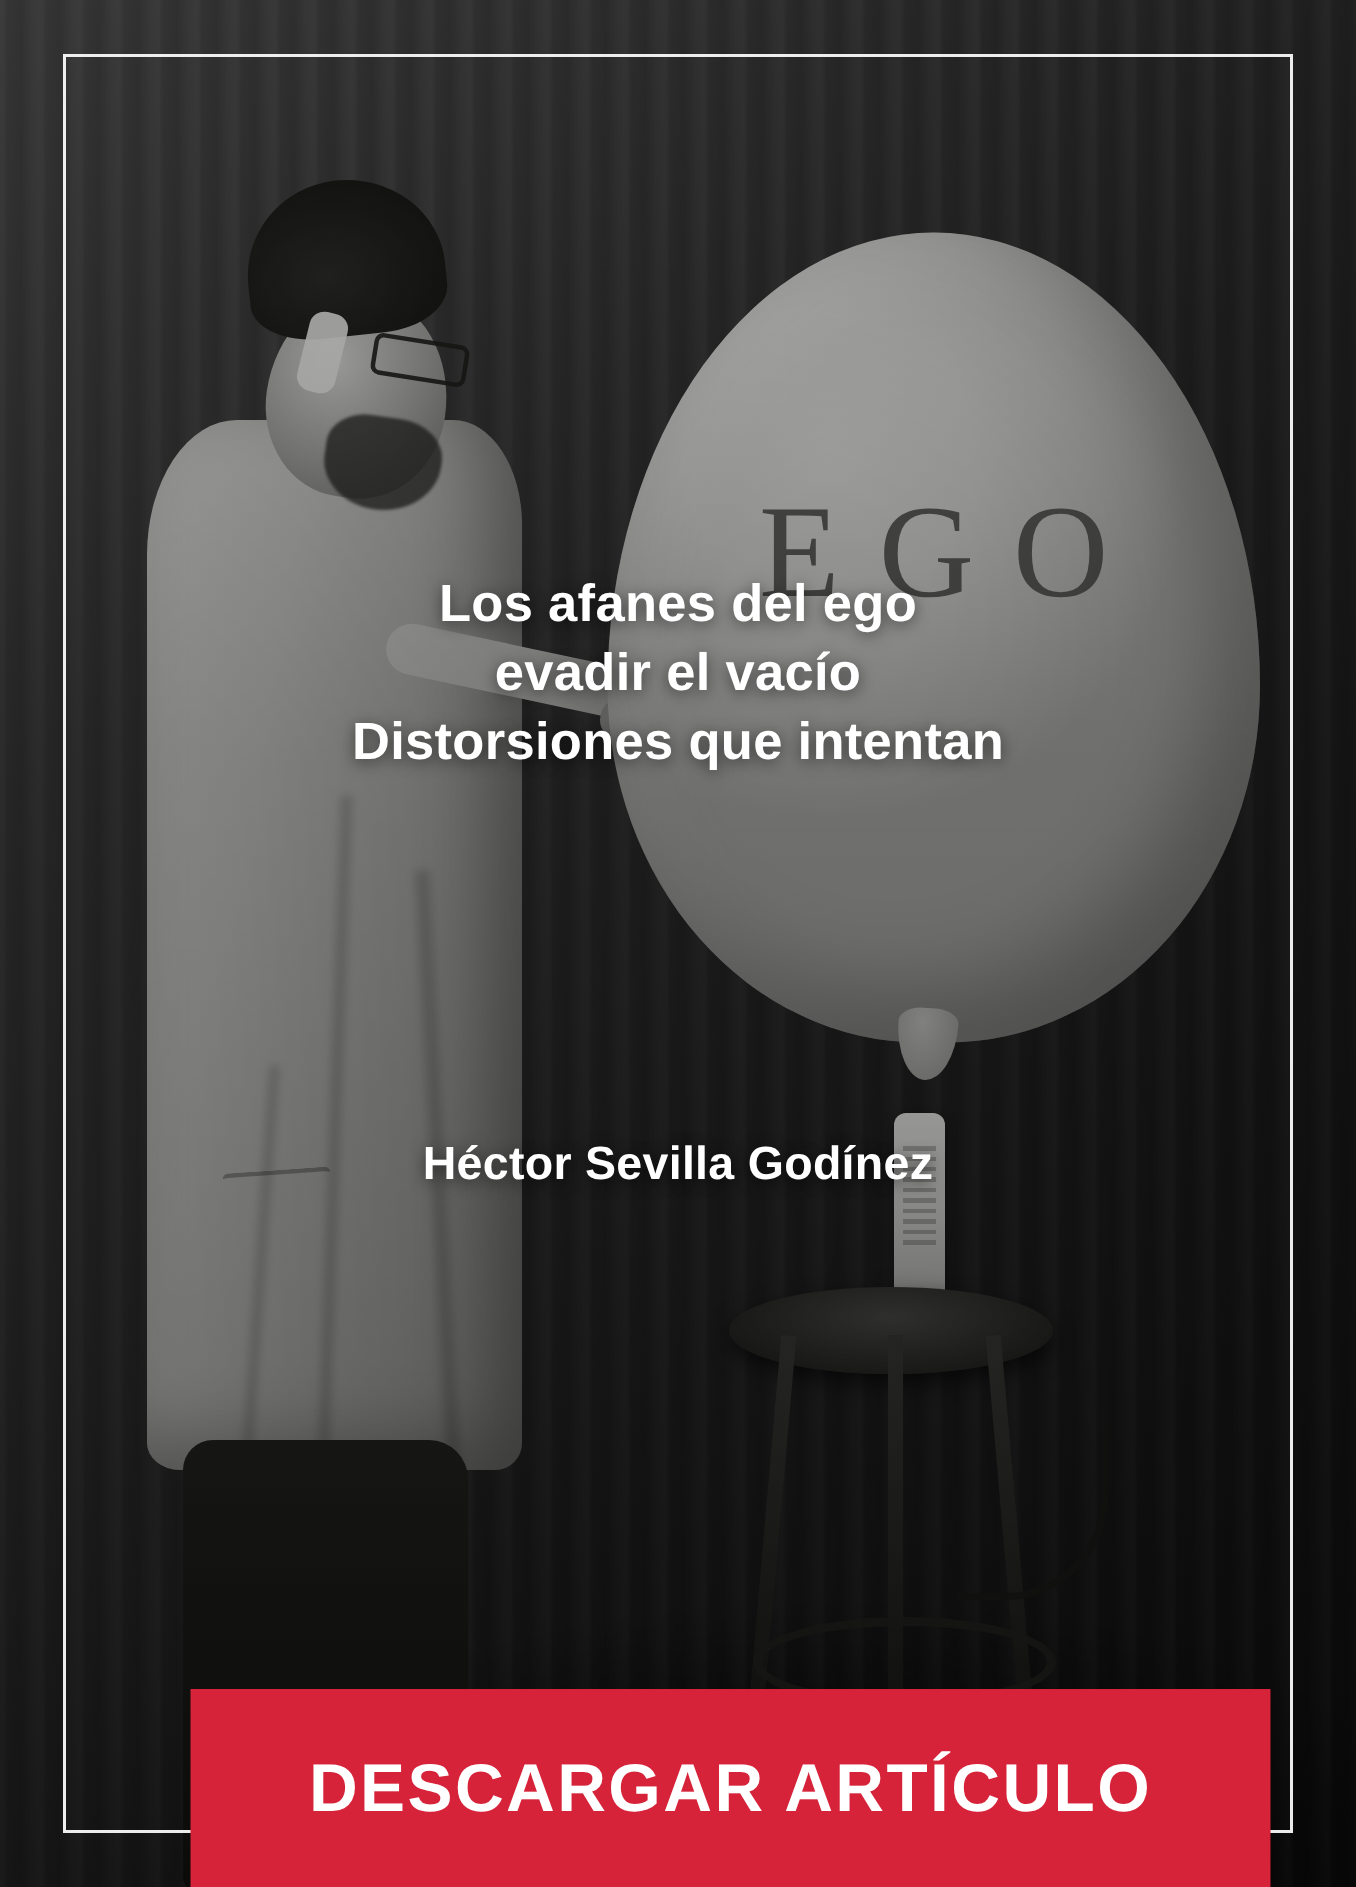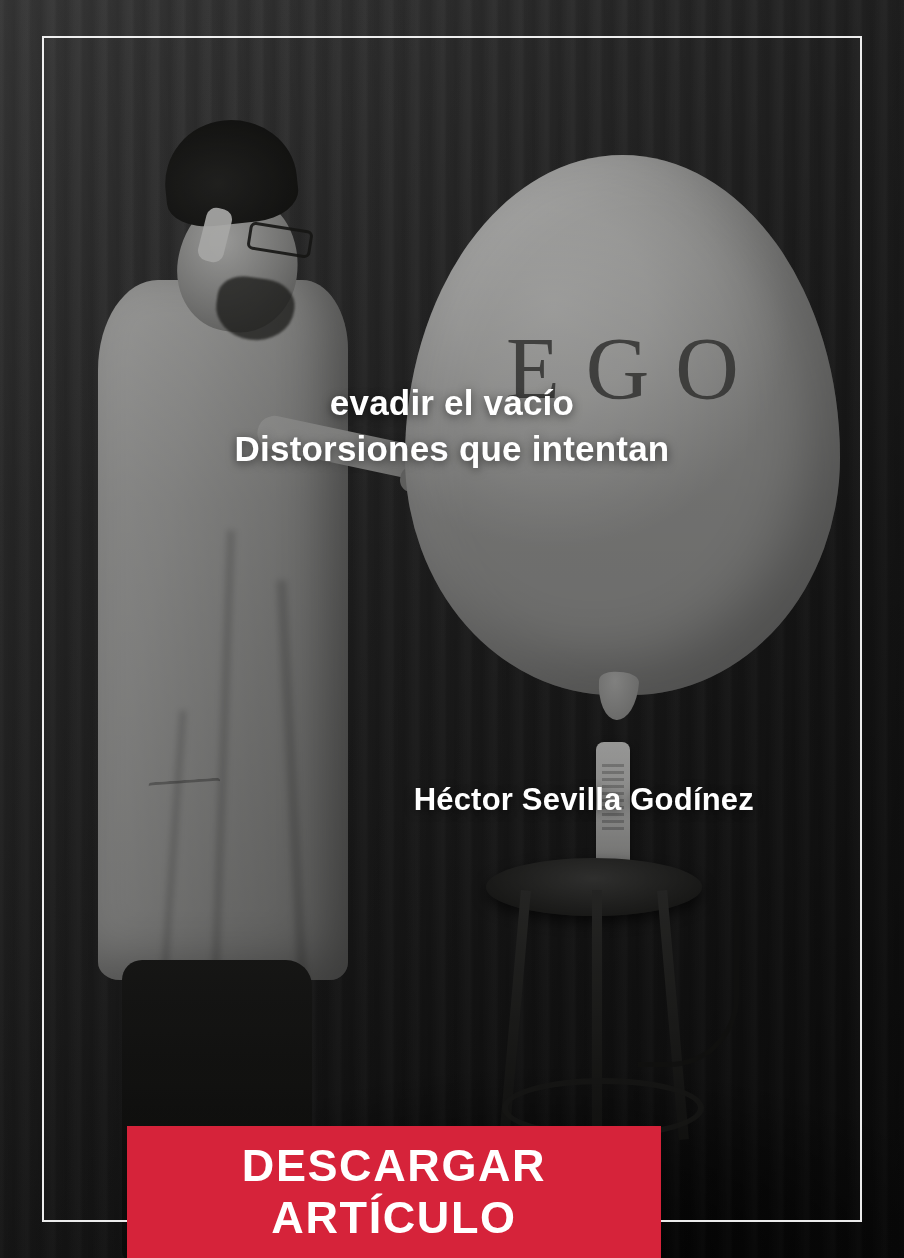--- a/index.html
+++ b/index.html
@@ -294,36 +294,36 @@
     color: #ffffff;
     font-size: 35px;
     line-height: 46px;
     font-weight: 600;
     letter-spacing: 0.2px;
     text-shadow: 0 2px 10px rgba(0,0,0,0.55);
   }
   .author {
     position: absolute;
     left: 150px;
-    top: 782px;
+    top: 758px;
     width: 604px;
-    text-align: right;
+    text-align: center;
     color: #ffffff;
     font-size: 31px;
     font-weight: 700;
     letter-spacing: 0.2px;
     text-shadow: 0 2px 10px rgba(0,0,0,0.55);
   }
 
   
   .cta {
     position: absolute;
     left: 127px;
     top: 1126px;
-    width: 534px;
+    width: 720px;
     height: 132px;
     background: #d6233a;
     display: flex;
     align-items: center;
     justify-content: center;
     border: none;
     cursor: pointer;
     padding: 0;
   }
   .cta-label {
@@ -373,20 +373,21 @@
     <div class="stool-leg l3"></div>
     <div class="stool-ring"></div>
     <div class="cable"></div>
 
     <div class="scrim"></div>
   </div>
 
   <div class="frame"></div>
 
   <div class="title">
+    <div>Los afanes del ego</div>
     <div>evadir el vacío</div>
     <div>Distorsiones que intentan</div>
   </div>
 
   <div class="author">Héctor Sevilla Godínez</div>
 
   <button class="cta">
     <span class="cta-label">DESCARGAR ARTÍCULO</span>
   </button>
 

